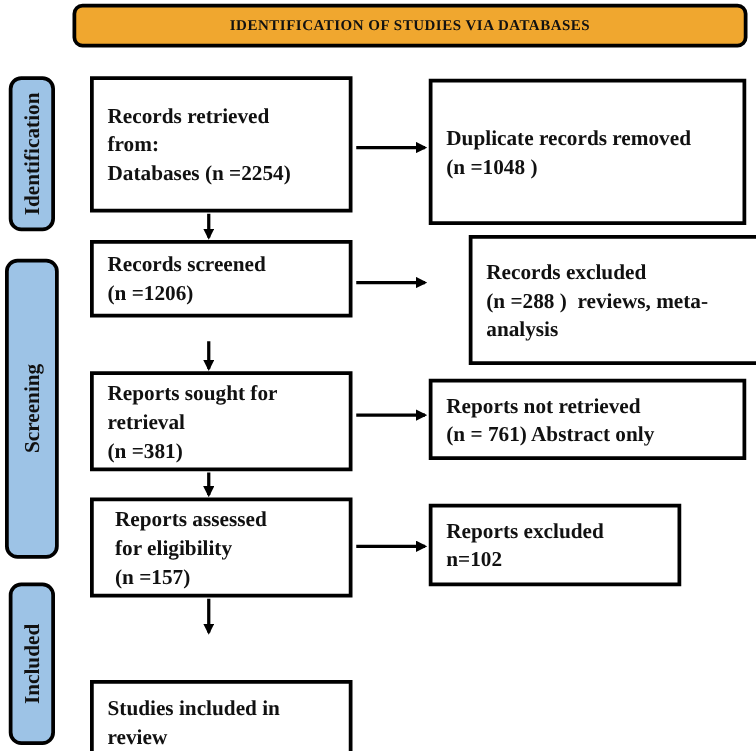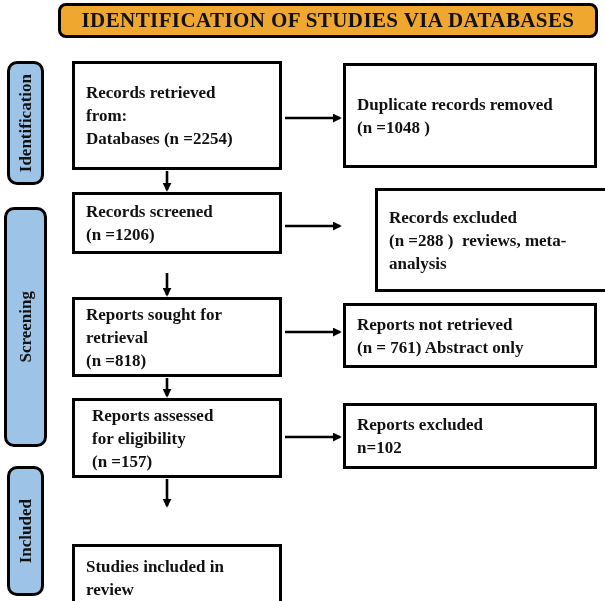--- a/index.html
+++ b/index.html
@@ -11,21 +11,21 @@
     font-weight:bold;
     color:#111;
     overflow:hidden;
   }
   
   .banner{
     position:absolute;left:58px;top:3px;width:540px;height:35px;
     background:#F0A72F;border:3px solid #000;border-radius:8px;
     display:flex;align-items:center;justify-content:center;
     box-sizing:border-box;
-    font-size:21px;letter-spacing:.4px;white-space:pre;
+    font-size:12px;letter-spacing:.4px;white-space:pre;
   }
   
   .stage-label{
     position:absolute;
     background:#9DC3E6;border:3px solid #000;border-radius:10px;
     box-sizing:border-box;
     display:flex;align-items:center;justify-content:center;
     font-size:17px;
   }
   .stage-label .vtext{
@@ -47,24 +47,24 @@
   }
   .box .line{white-space:pre;}
   .red{color:#14532d;}
   
   #box-m1{left:72px;top:61px;width:210px;height:109px;}
   #box-m2{left:72px;top:192px;width:210px;height:62px;}
   #box-m3{left:72px;top:297px;width:210px;height:80px;}
   #box-m4{left:72px;top:398px;width:210px;height:80px;padding-left:17px;}
   #box-m5{left:72px;top:508px;width:210px;height:90px;margin-top:36px;}
   
-  #box-s1{left:343px;top:63px;width:254px;height:105px;}
+  #box-s1{left:343px;top:63px;width:254px;height:117px;}
   #box-s2{left:343px;top:188px;width:254px;height:104px;margin-left:32px;}
   #box-s3{left:343px;top:303px;width:254px;height:65px;}
-  #box-s4{left:343px;top:403px;width:254px;height:66px;}
+  #box-s4{left:343px;top:403px;width:202px;height:66px;}
   
   #arrows{position:absolute;left:0;top:0;width:605px;height:601px;pointer-events:none;}
   #arrows line{stroke:#000;stroke-width:2.6;}
 </style>
 </head>
 <body>
 
 <div id="stage">
 
   <div class="banner">
@@ -88,21 +88,21 @@
   </div>
 
   <div class="box" id="box-m2">
     <div class="line">Records screened</div>
     <div class="line">(n =1206)</div>
   </div>
 
   <div class="box" id="box-m3">
     <div class="line">Reports sought for</div>
     <div class="line">retrieval</div>
-    <div class="line">(n =818)</div>
+    <div class="line">(n =381)</div>
   </div>
 
   <div class="box" id="box-m4">
     <div class="line">Reports assessed</div>
     <div class="line">for eligibility</div>
     <div class="line">(n =157)</div>
   </div>
 
   <div class="box" id="box-m5">
     <div class="line">Studies included in</div>

